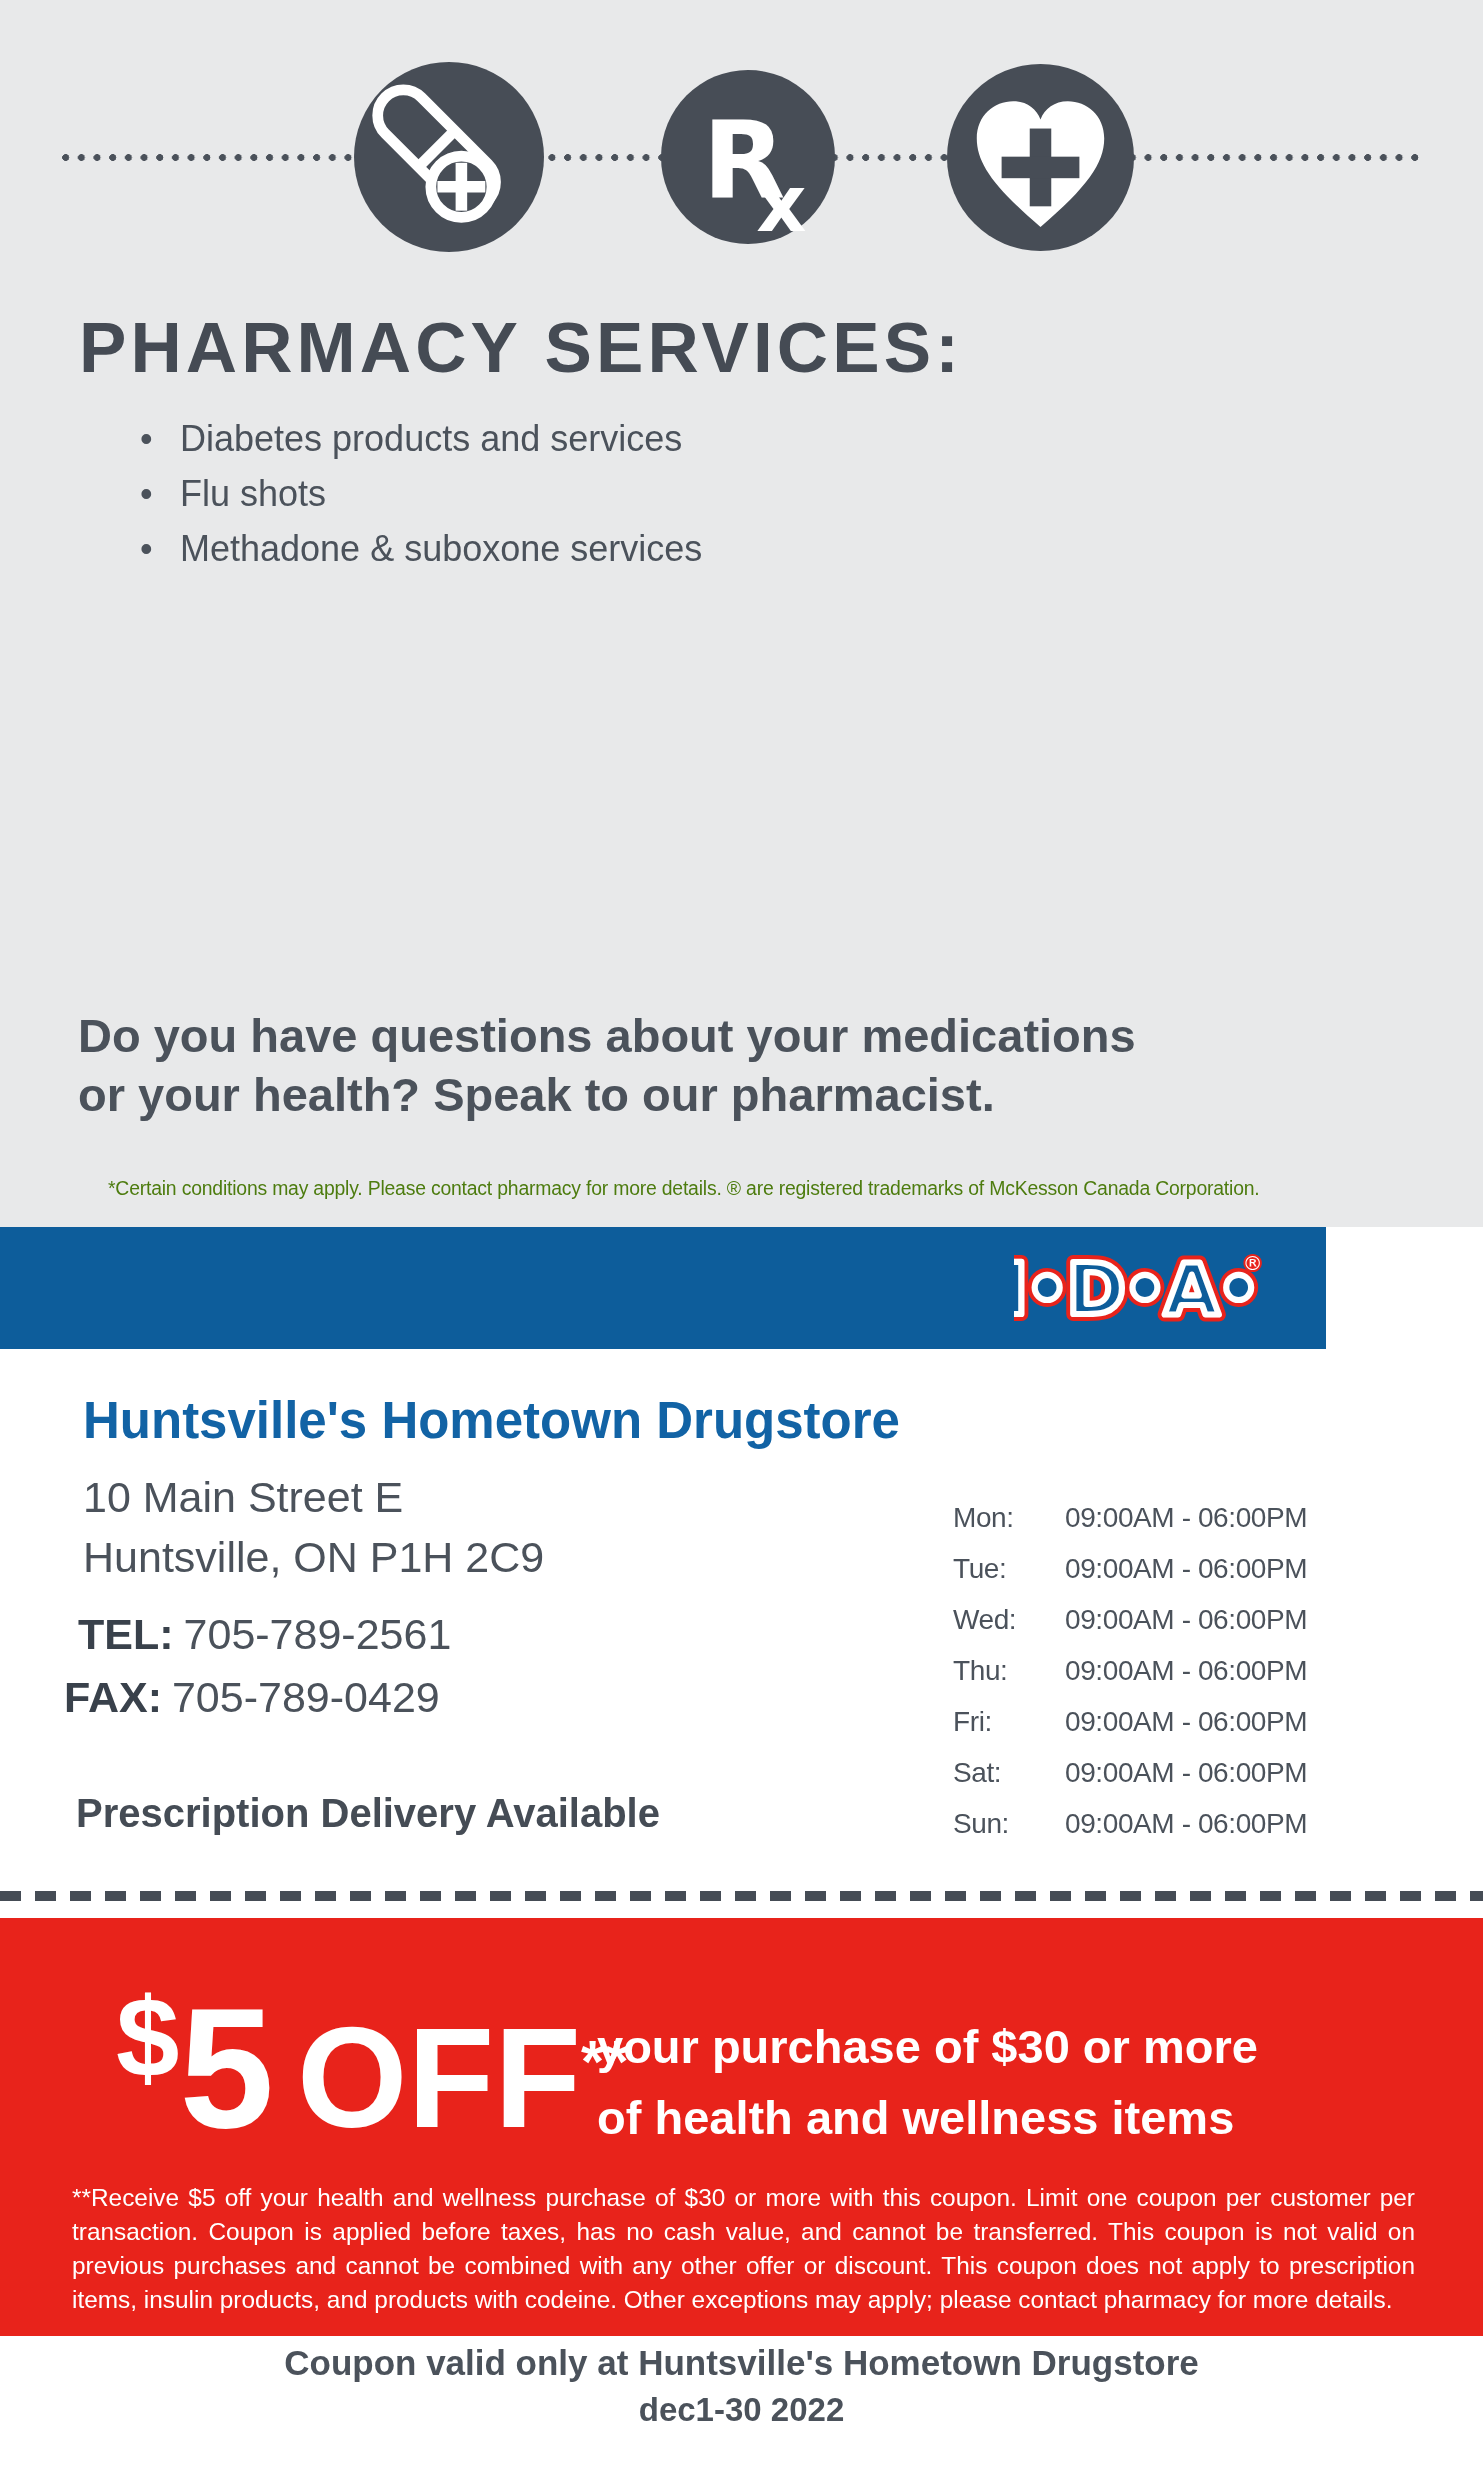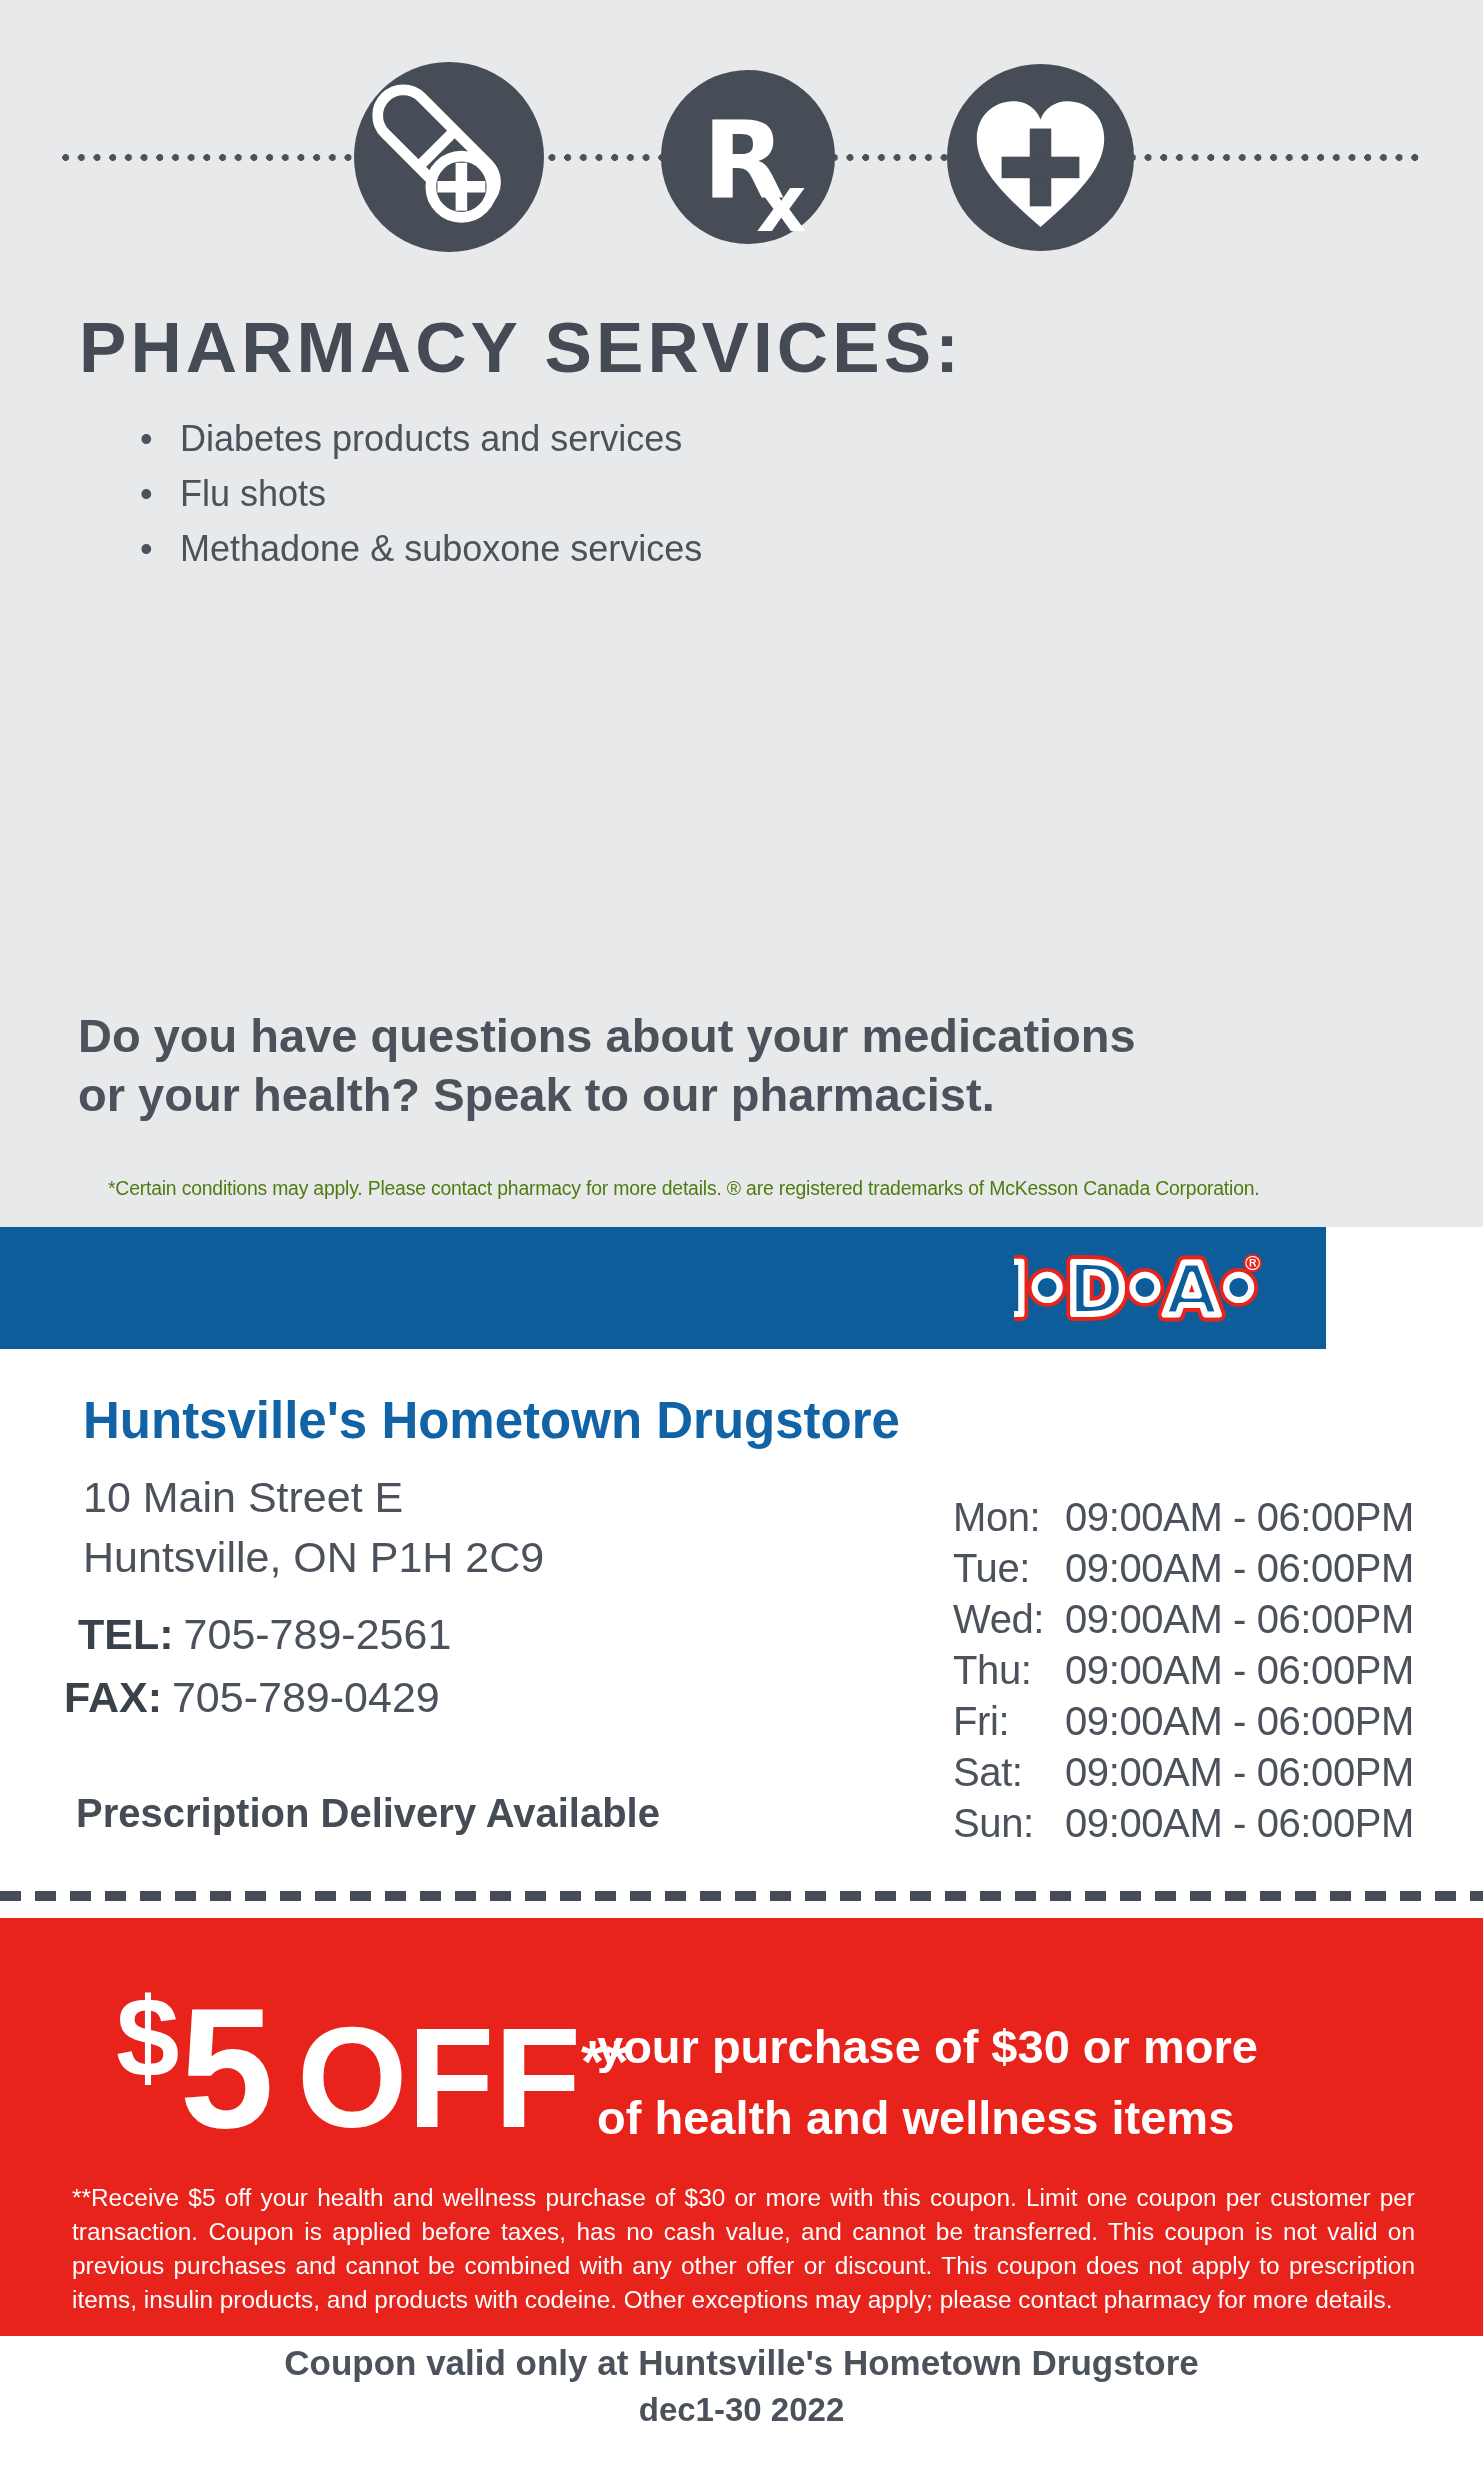--- a/index.html
+++ b/index.html
@@ -40,21 +40,21 @@
   
   .store-name{position:absolute;left:83px;top:1391px;font-size:51px;font-weight:bold;color:#1263a5;white-space:nowrap;}
   .address{position:absolute;left:83px;top:1467px;font-size:43px;line-height:60px;color:#4b525b;white-space:nowrap;}
   .tel-row{position:absolute;left:78px;top:1610px;font-size:43px;white-space:nowrap;}
   .fax-row{position:absolute;left:64px;top:1673px;font-size:43px;white-space:nowrap;}
   .contact-label{font-weight:bold;color:#39414b;margin-right:10px;}
   .contact-number{color:#4b525b;}
   .delivery-note{position:absolute;left:76px;top:1791px;font-size:40px;font-weight:bold;color:#454c55;white-space:nowrap;}
 
   .hours-list{position:absolute;left:953px;top:1492px;}
-  .hours-row{display:grid;grid-template-columns:112px auto;font-size:40px;line-height:51px;color:#4b525b;letter-spacing:-0.4px;white-space:nowrap;}
+  .hours-row{display:grid;grid-template-columns:112px auto;font-size:28px;line-height:51px;color:#4b525b;letter-spacing:-0.4px;white-space:nowrap;}
 
   
   .cut-line{
     position:absolute;top:1891px;left:0;width:1483px;height:10px;
     background:repeating-linear-gradient(90deg,#454c55 0 20.7px,rgba(0,0,0,0) 20.7px 35px);
   }
 
   
   .coupon{position:absolute;top:1918px;left:0;width:1483px;height:418px;background:#e8231b;color:#ffffff;}
   .deal{position:absolute;left:116px;top:63px;line-height:1;font-size:170px;font-weight:bold;white-space:nowrap;}

